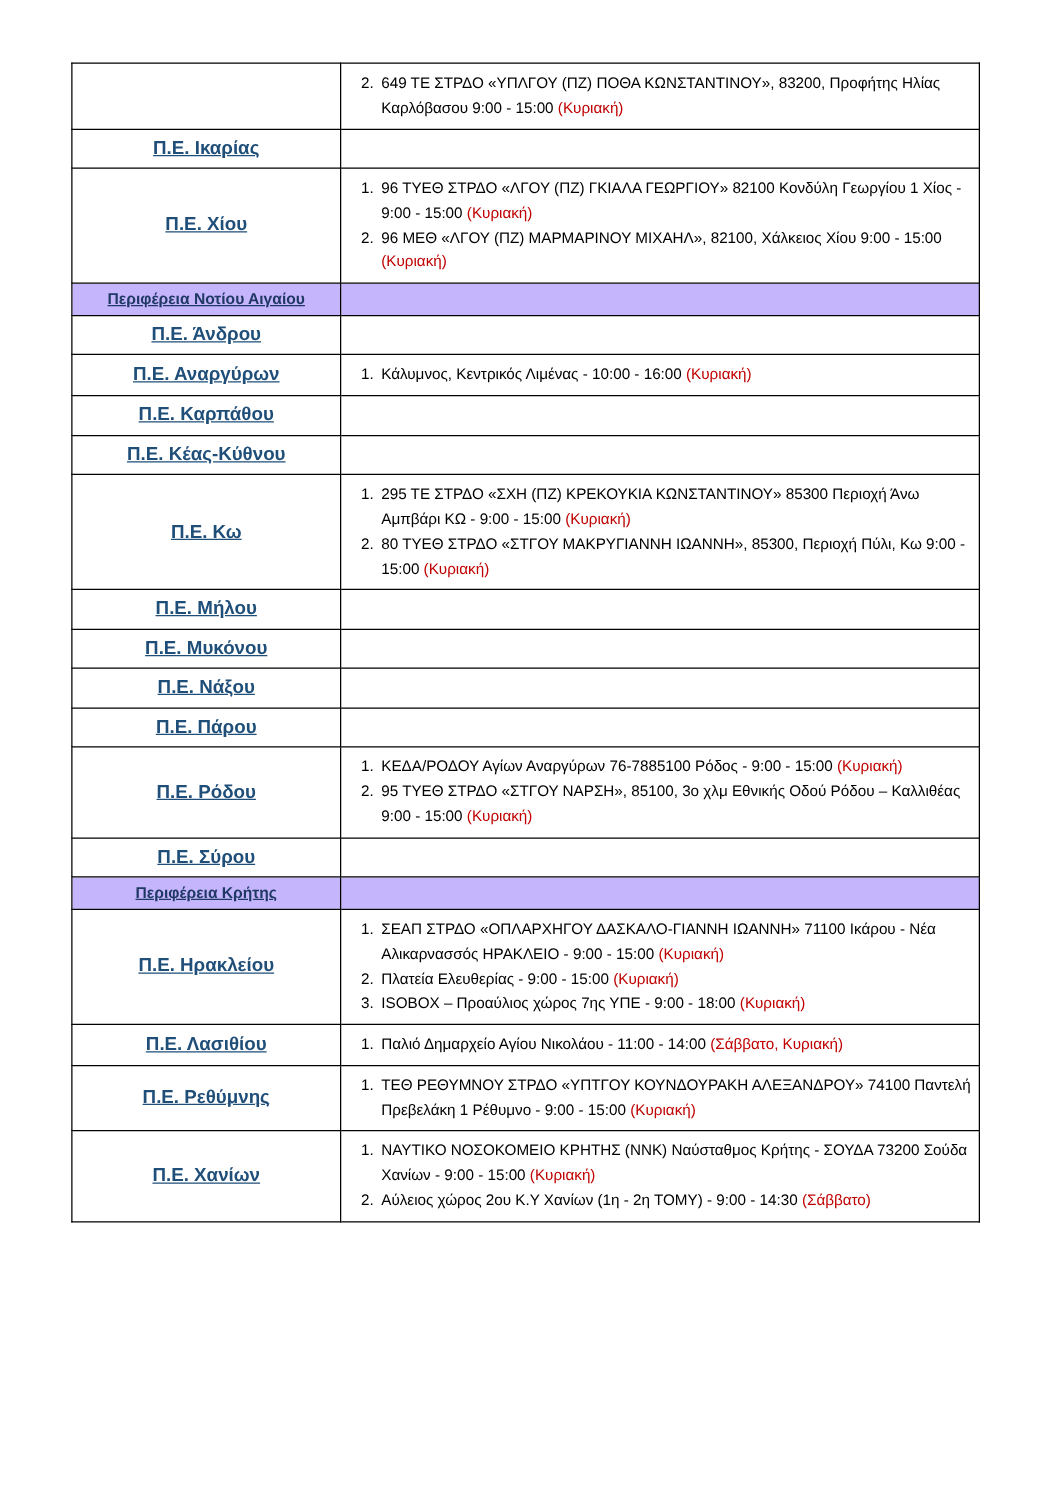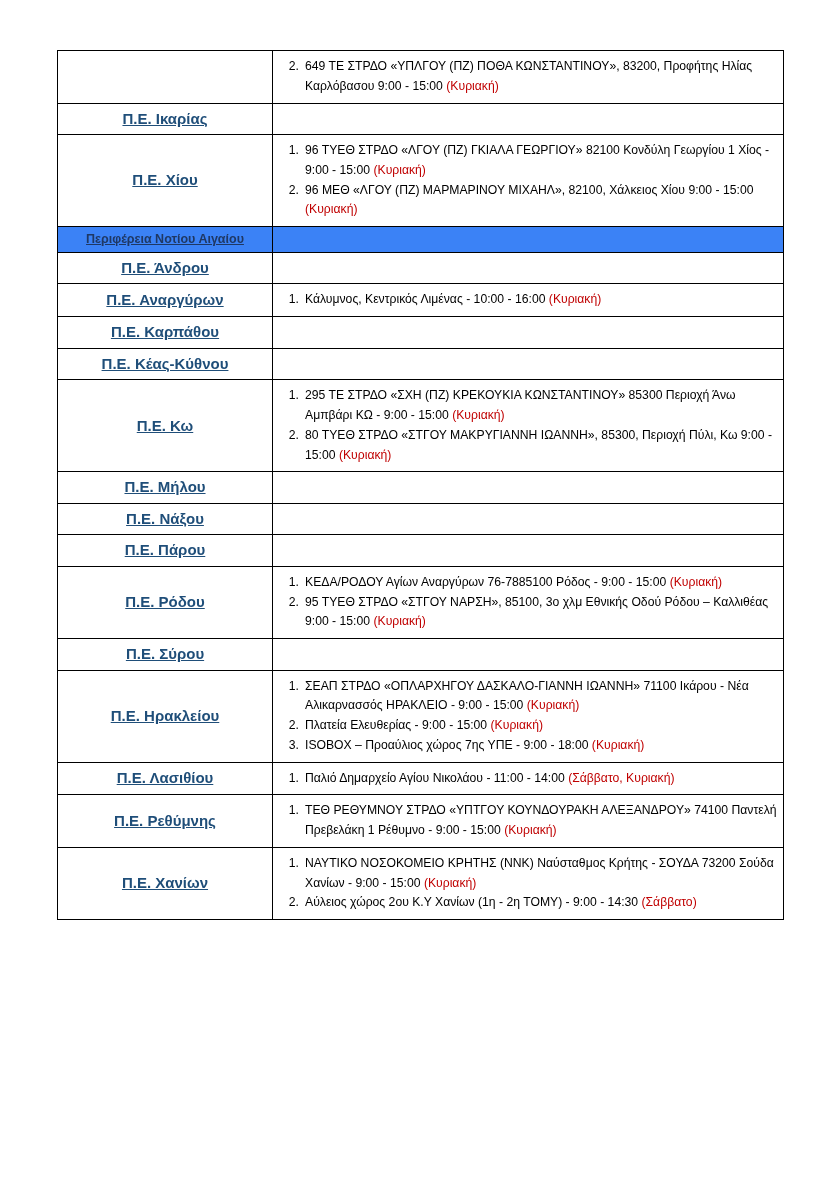--- a/index.html
+++ b/index.html
@@ -27,21 +27,21 @@
   }
   table.doc td {
     border: 1px solid #000000;
     vertical-align: middle;
     padding: 4px 6px;
   }
   col.c1 { width: 215px; }
   col.c2 { width: 511px; }
 
   .region-row td {
-    background: #3b82f6;
+    background: #c4b5fd;
     padding: 3px 6px;
   }
   .region-label {
     font-size: 12.5px;
     font-weight: bold;
     color: #1f3864;
     text-decoration: underline;
     text-align: center;
     line-height: 1.35;
   }
@@ -171,20 +171,28 @@
         <tr class="tight">
           <td>
             <div class="pe-label">Π.Ε. Μήλου</div>
           </td>
           <td>
             <div class="empty-cell"></div>
           </td>
         </tr>
         <tr class="tight">
           <td>
+            <div class="pe-label">Π.Ε. Μυκόνου</div>
+          </td>
+          <td>
+            <div class="empty-cell"></div>
+          </td>
+        </tr>
+        <tr class="tight">
+          <td>
             <div class="pe-label">Π.Ε. Νάξου</div>
           </td>
           <td>
             <div class="empty-cell"></div>
           </td>
         </tr>
         <tr class="tight">
           <td>
             <div class="pe-label">Π.Ε. Πάρου</div>
           </td>
@@ -203,20 +211,26 @@
             </ul>
           </td>
         </tr>
         <tr class="tight">
           <td>
             <div class="pe-label">Π.Ε. Σύρου</div>
           </td>
           <td>
             <div class="empty-cell"></div>
           </td>
+        </tr>
+        <tr class="region-row">
+          <td>
+            <div class="region-label">Περιφέρεια Κρήτης</div>
+          </td>
+          <td></td>
         </tr>
         <tr>
           <td>
             <div class="pe-label">Π.Ε. Ηρακλείου</div>
           </td>
           <td>
             <ul class="entries cell-body">
               <li><span class="num">1.</span><span>ΣΕΑΠ ΣΤΡΔΟ «ΟΠΛΑΡΧΗΓΟΥ ΔΑΣΚΑΛΟ-ΓΙΑΝΝΗ ΙΩΑΝΝΗ» 71100 Ικάρου - Νέα Αλικαρνασσός ΗΡΑΚΛΕΙΟ - </span><span class="u">9:00 - 15:00</span><span> </span><span class="red">(Κυριακή)</span></li>
               <li><span class="num">2.</span><span>Πλατεία Ελευθερίας - </span><span class="u">9:00 - 15:00</span><span> </span><span class="red">(Κυριακή)</span></li>
               <li><span class="num">3.</span><span>ISOBOX – Προαύλιος χώρος 7ης ΥΠΕ - </span><span class="u">9:00 - 18:00</span><span> </span><span class="red">(Κυριακή)</span></li>

